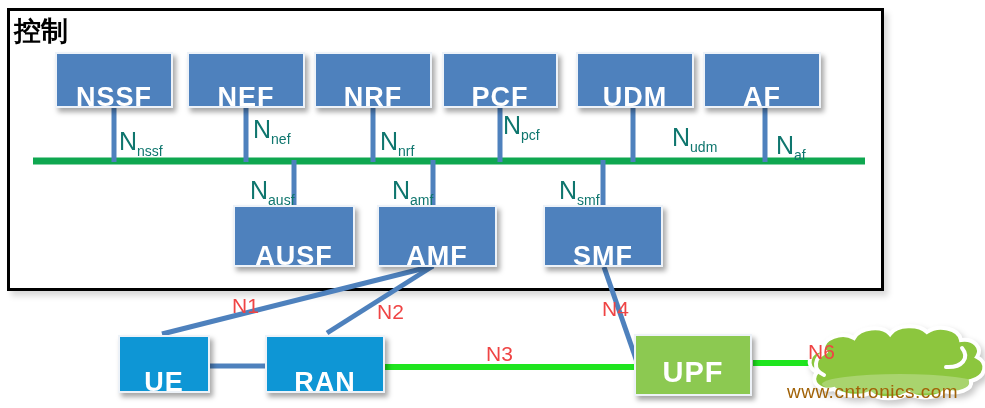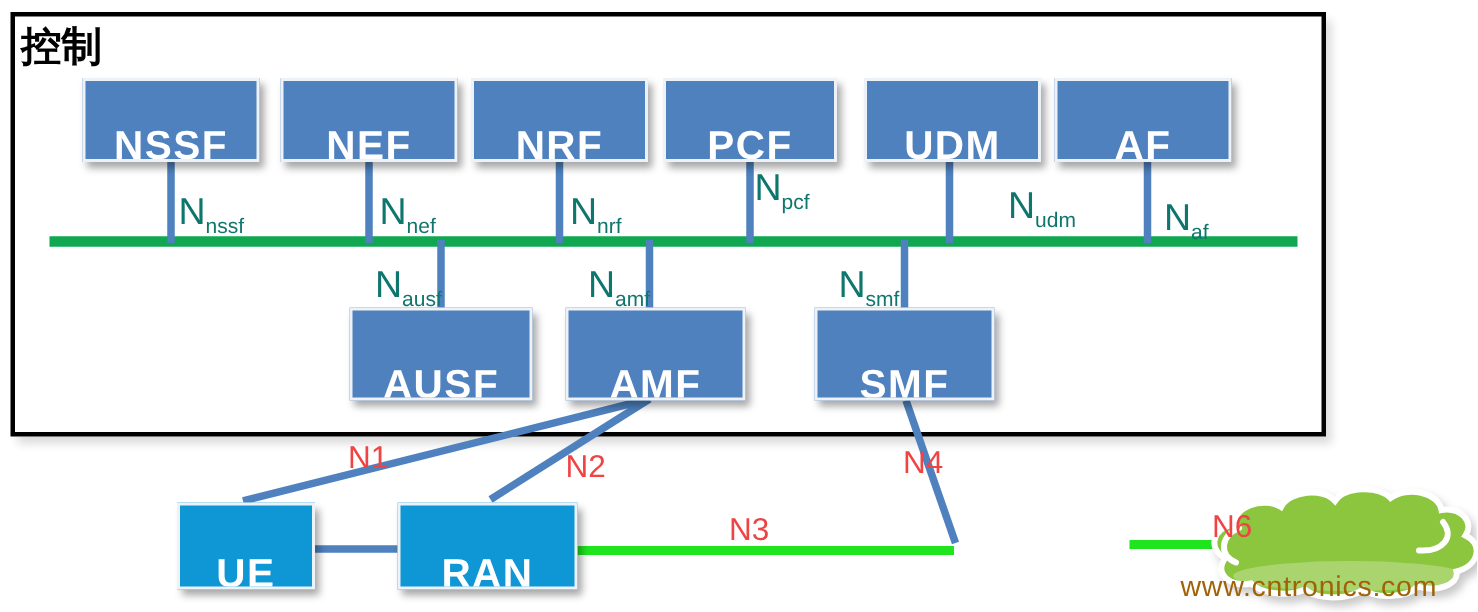--- a/index.html
+++ b/index.html
@@ -121,23 +121,26 @@
   <div class="box" style="left: 543px; top: 205px; width: 120px; height: 62px; background: rgb(78, 129, 189);">
       <span class="lbl">SMF</span>
     </div>
 
   <div class="box" style="left: 118px; top: 335px; width: 92px; height: 58px; background: rgb(14, 150, 213);">
       <span class="lbl">UE</span>
     </div>
   <div class="box" style="left: 265px; top: 335px; width: 120px; height: 58px; background: rgb(14, 150, 213);">
       <span class="lbl">RAN</span>
     </div>
+  <div class="box" style="left: 634px; top: 334px; width: 118px; height: 62px; background: rgb(140, 201, 81);">
+      <span class="lbl lbl-upf">UPF</span>
+    </div>
 
   <div class="ref" style="left:119px;top:128px"><span>N</span><sub>nssf</sub></div>
-  <div class="ref" style="left:253px;top:128px"><span>N</span><sub>nef</sub></div>
+  <div class="ref" style="left:253px;top:116px"><span>N</span><sub>nef</sub></div>
   <div class="ref" style="left:380px;top:128px"><span>N</span><sub>nrf</sub></div>
   <div class="ref" style="left:503px;top:112px"><span>N</span><sub>pcf</sub></div>
   <div class="ref" style="left:672px;top:124px"><span>N</span><sub>udm</sub></div>
   <div class="ref" style="left:776px;top:132px"><span>N</span><sub>af</sub></div>
   <div class="ref" style="left:250px;top:177px"><span>N</span><sub>ausf</sub></div>
   <div class="ref" style="left:392px;top:177px"><span>N</span><sub>amf</sub></div>
   <div class="ref" style="left:559px;top:177px"><span>N</span><sub>smf</sub></div>
 
   <div class="iflabel" style="left:232px;top:294px">N1</div>
   <div class="iflabel" style="left:377px;top:300px">N2</div>

